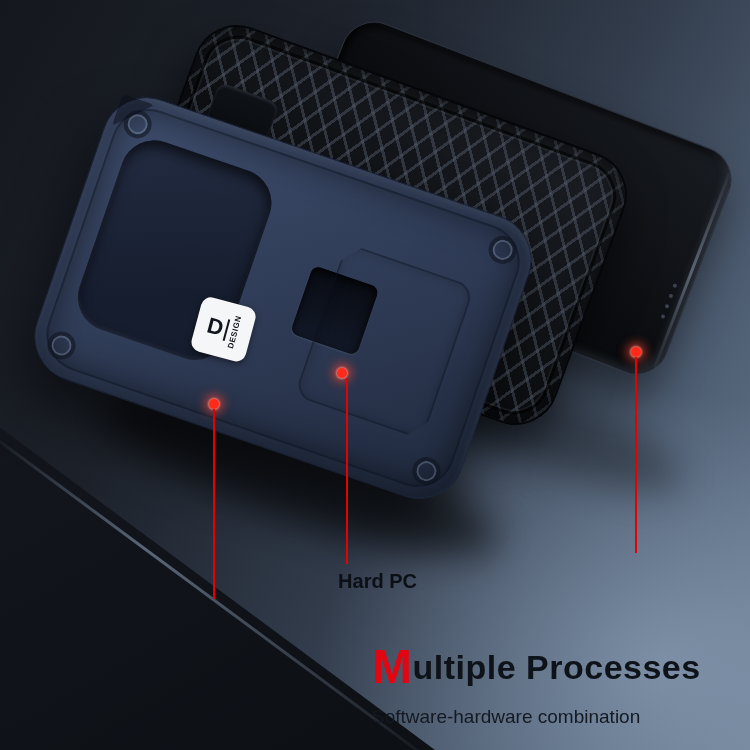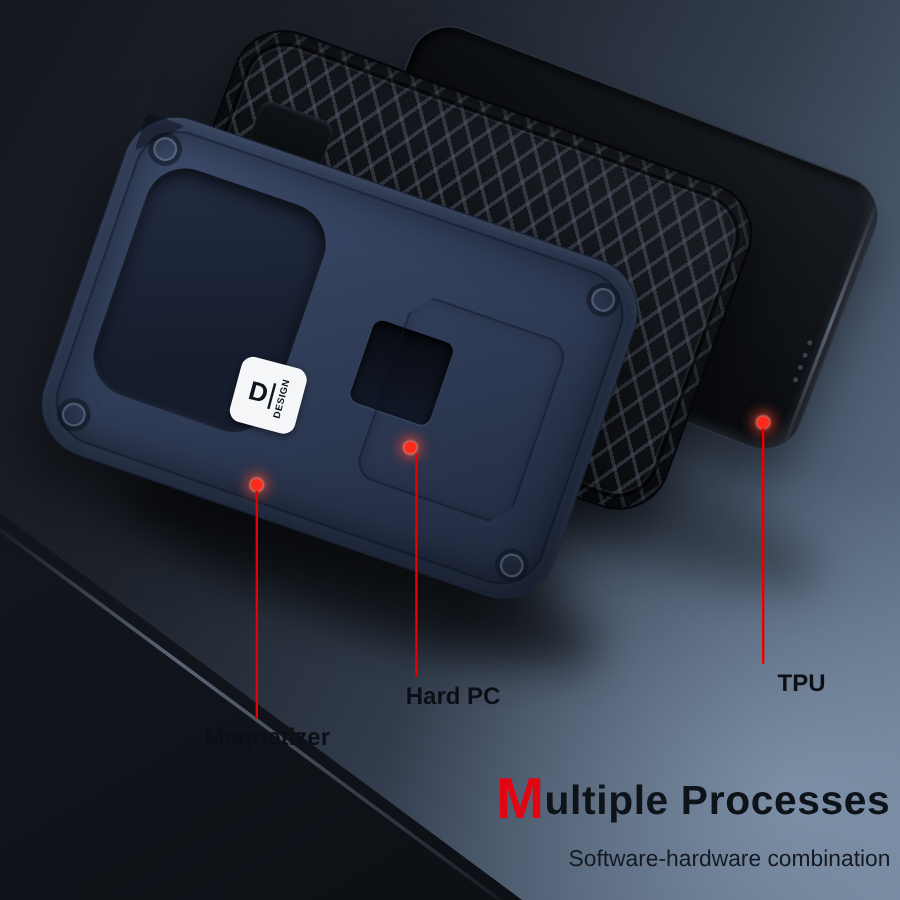--- a/index.html
+++ b/index.html
@@ -90,21 +90,21 @@
   .logo-text{font-size:8px;font-weight:bold;color:#10141c;letter-spacing:.5px;
     writing-mode:vertical-rl;transform:rotate(180deg);}
 
   
   .dot{position:absolute;width:10px;height:10px;border-radius:50%;background:#ff2a1a;
     box-shadow:0 0 10px 5px rgba(255,70,50,.55), 0 0 2px 1px rgba(255,200,190,.8);}
   .pointer-line{position:absolute;width:2px;background:#e60000;}
   .ann-label{position:absolute;font-size:20px;font-weight:bold;color:#0c1016;text-align:right;}
 
   
-  .title-block{position:absolute;right:8px;bottom:22px;width:370px;text-align:right;}
+  .title-block{position:absolute;right:8px;bottom:22px;width:370px;text-align:left;}
   .title-line{font-weight:bold;color:#0e1219;font-size:34px;line-height:1.05;letter-spacing:.5px;}
   .title-lead{color:#e20613;font-size:48px;font-weight:bold;vertical-align:-4px;}
   .subtitle{margin-top:14px;font-size:19px;color:#141922;}
 </style>
 </head>
 <body>
 
 <div class="scene">
 
   <div class="glow-bottom-right"></div>
@@ -140,29 +140,27 @@
     <div class="ring br"></div>
     <div class="ring bl"></div>
     <div class="logo-label">
       <span class="logo-letter">D</span>
       <span class="logo-text">DESIGN</span>
     </div>
   </div>
 
   <div class="dot" style="left:209px;top:399px;"></div>
   <div class="pointer-line" style="left:213px;top:409px;height:190px;"></div>
-  <div class="ann-label" style="left:110px;top:604px;width:165px;">Magnetizer</div>
 
   <div class="dot" style="left:337px;top:368px;"></div>
   <div class="pointer-line" style="left:346px;top:378px;height:186px;"></div>
   <div class="ann-label" style="left:277px;top:570px;width:140px;">Hard PC</div>
 
   <div class="dot" style="left:631px;top:347px;"></div>
   <div class="pointer-line" style="left:635px;top:357px;height:196px;"></div>
-  <div class="ann-label" style="left:588px;top:559px;width:100px;">TPU</div>
 
   <div class="title-block">
     <div class="title-line">
       <span class="title-lead">M</span><span>ultiple Processes</span>
     </div>
     <div class="subtitle">Software-hardware combination</div>
   </div>
 
 </div>
 

